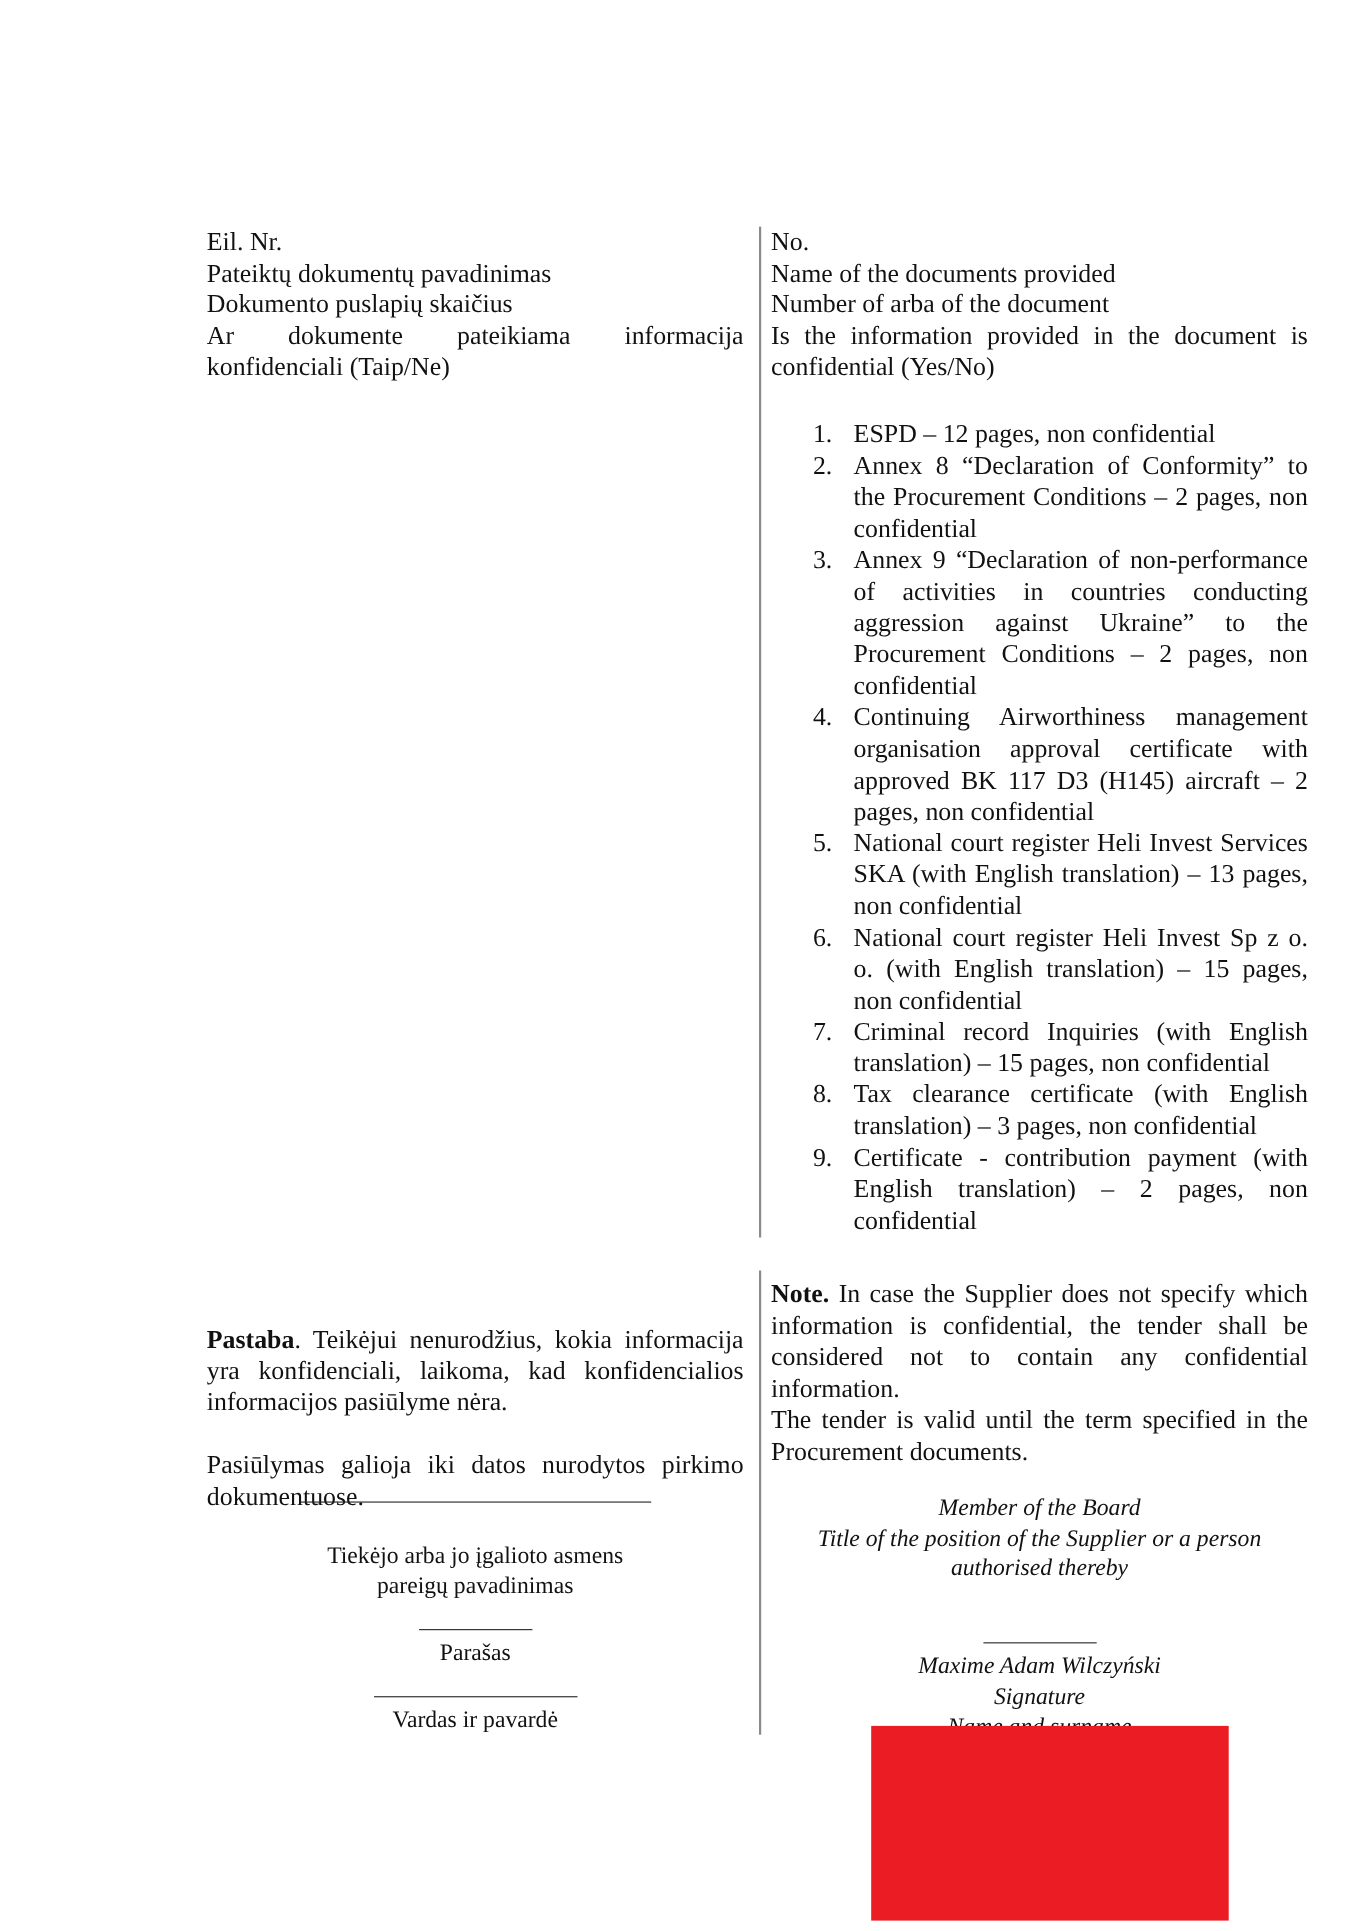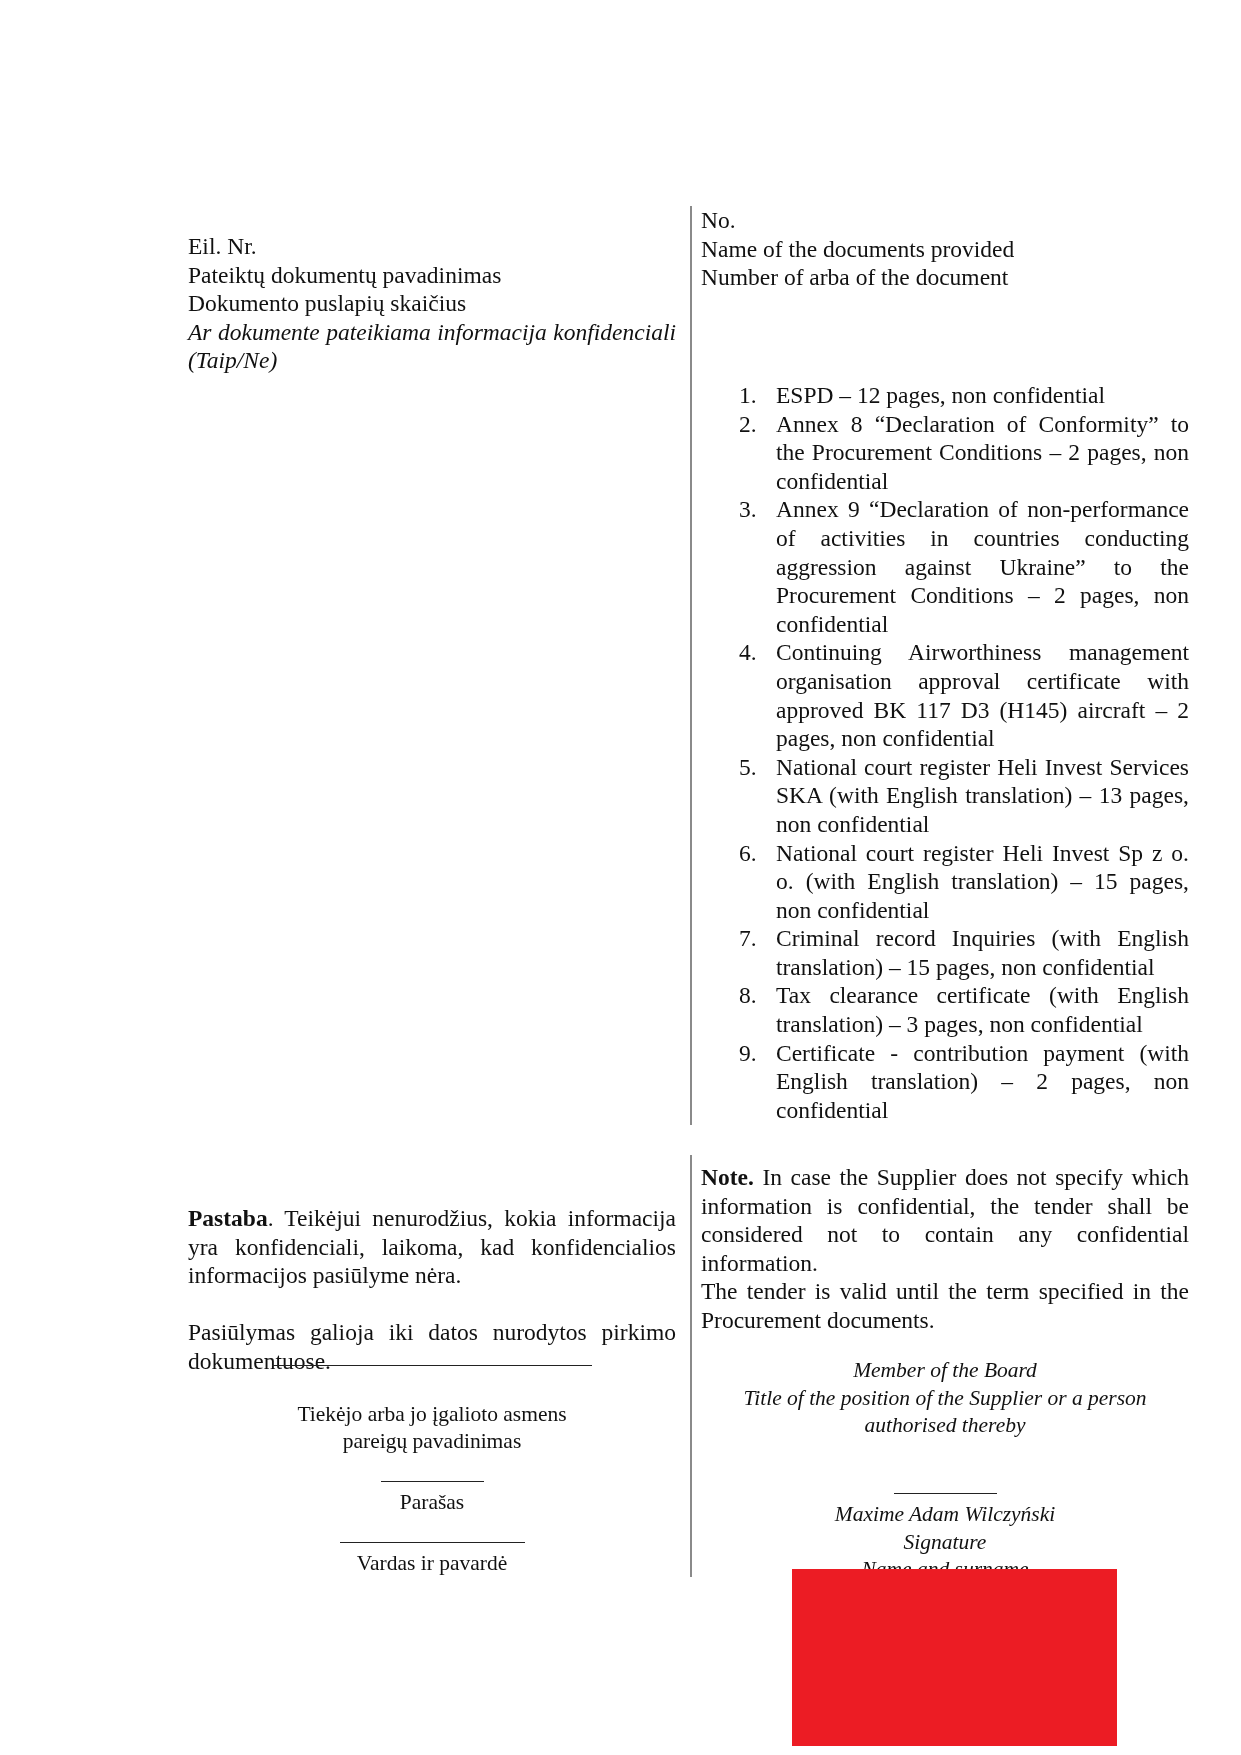--- a/index.html
+++ b/index.html
@@ -19,33 +19,36 @@
   .rule { display:inline-block; border-bottom:1.3px solid #222; height:0; }
   .redact { position:absolute; left:792px; top:1569px; width:325px; height:177px; background:#ec1c24; }
   b { font-weight:bold; }
 </style>
 </head>
 <body>
 
 <div class="divider" style="top:206px;height:919px;"></div>
 <div class="divider" style="top:1155px;height:422px;"></div>
 
-<div class="col left" style="top:206px;margin-top:26px;">
+<div class="col left" style="top:206px;">
   <span class="line">Eil. Nr.</span>
   <span class="line">Pateiktų dokumentų pavadinimas</span>
   <span class="line">Dokumento puslapių skaičius</span>
-  <div class="just-last" style="text-align-last:auto;font-style:italic;">
+  <div class="just-last" style="text-align-last:auto;">
     <span>Ar dokumente pateikiama informacija konfidenciali (Taip/Ne)</span>
   </div>
 </div>
 
 <div class="col right" style="top:206px;">
   <span class="line">No.</span>
   <span class="line">Name of the documents provided</span>
   <span class="line">Number of arba of the document</span>
+  <div class="just">
+    <span>Is the information provided in the document is confidential (Yes/No)</span>
+  </div>
 </div>
 
 <div class="col right" style="top:381px;">
   <ol class="docs" id="docs-list">
       <li><span class="num">1.</span><span>ESPD – 12 pages, non confidential</span></li>
       <li><span class="num">2.</span><span>Annex 8 “Declaration of Conformity” to the Procurement Conditions – 2 pages, non confidential</span></li>
       <li><span class="num">3.</span><span>Annex 9 “Declaration of non-performance of activities in countries conducting aggression against Ukraine” to the Procurement Conditions – 2 pages, non confidential</span></li>
       <li><span class="num">4.</span><span>Continuing Airworthiness management organisation approval certificate with approved BK 117 D3 (H145) aircraft – 2 pages, non confidential</span></li>
       <li><span class="num">5.</span><span>National court register Heli Invest Services SKA (with English translation) – 13 pages, non confidential</span></li>
       <li><span class="num">6.</span><span>National court register Heli Invest Sp z o. o. (with English translation) – 15 pages, non confidential</span></li>

